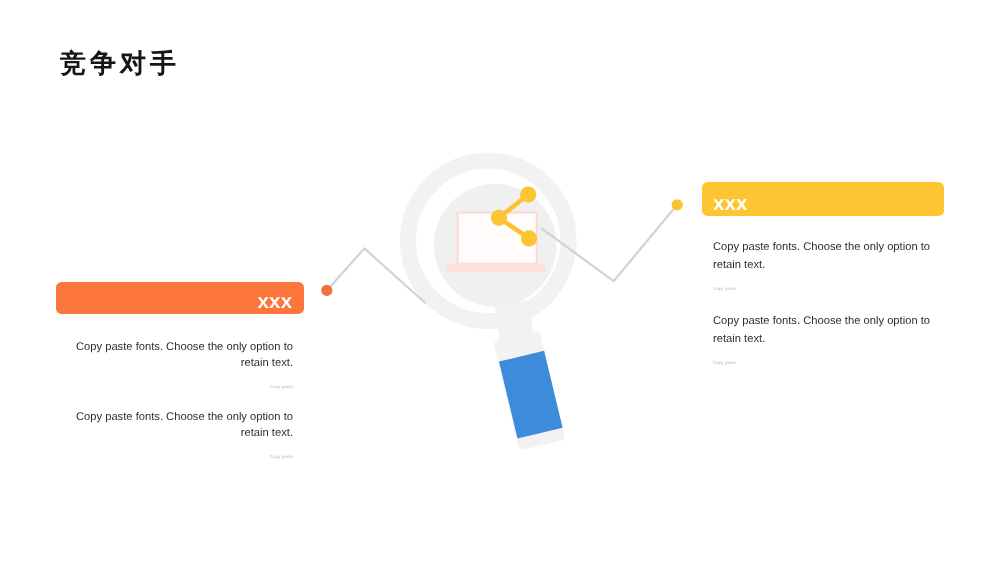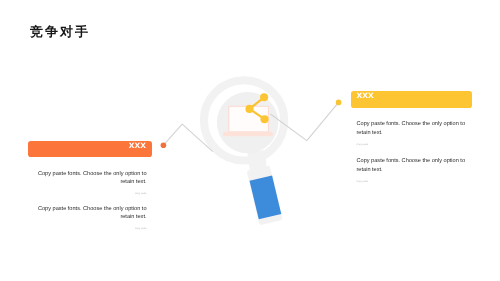--- a/index.html
+++ b/index.html
@@ -14,21 +14,21 @@
   .slide{position:relative;width:500px;height:281px;background:#ffffff;overflow:hidden;}
 
   .art{position:absolute;left:0;top:0;width:500px;height:281px;}
 
   .title{
     position:absolute;left:30px;top:24.5px;
     font-size:13px;font-weight:bold;color:#161616;
     letter-spacing:2px;line-height:13px;white-space:nowrap;
   }
 
-  .badge{position:absolute;display:flex;align-items:flex-start;border-radius:2.8px;}
+  .badge{position:absolute;display:flex;align-items:flex-end;border-radius:2.8px;}
   .badge-left{
     left:28.4px;top:140.9px;width:123.3px;height:16.4px;
     background:#FC763B;justify-content:flex-end;
   }
   .badge-right{
     left:350.9px;top:91.1px;width:121.1px;height:17px;
     background:#FDC532;justify-content:flex-start;
   }
   .badge-label{
     color:#ffffff;font-size:10.2px;font-weight:bold;

